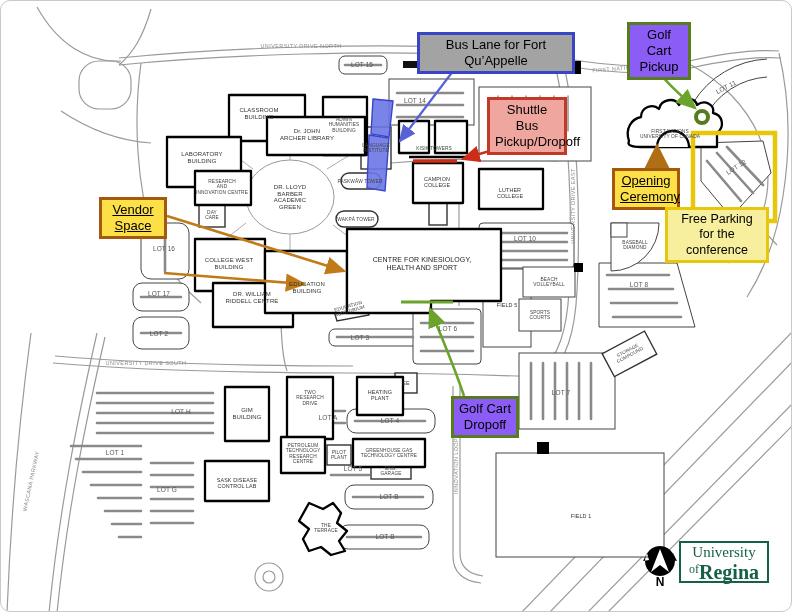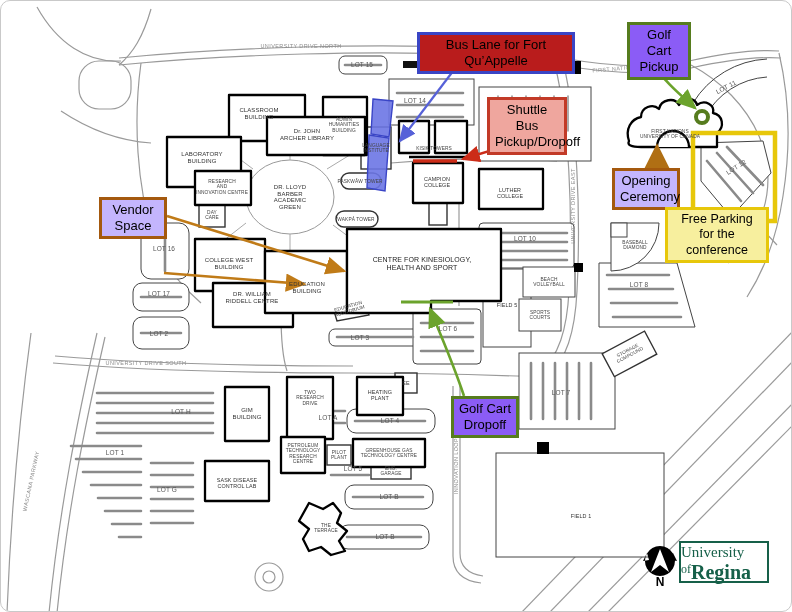--- a/index.html
+++ b/index.html
@@ -9,27 +9,27 @@
   .t{position:absolute;transform:translate(-50%,-50%);text-align:center;white-space:pre-line;
      color:#3a3a3a;line-height:1.12;letter-spacing:.1px;}
   .rd{font-size:5.5px;color:#8d8d8d;letter-spacing:.4px;}
   .lot{font-size:6.5px;color:#555;}
   .b{font-size:6px;color:#333;}
   .sm{font-size:4.8px;color:#444;}
   .md{font-size:5.4px;color:#333;}
   .lg{font-size:7px;color:#222;}
   .co{position:absolute;text-align:center;white-space:pre-line;font-size:13px;line-height:1.22;
       padding:2px 5px;border:3px solid;color:#000;box-sizing:border-box;}
-  .co.blue{background:#b91c1c;border-color:#3a45c5;}
+  .co.blue{background:#a3a3a3;border-color:#3a45c5;}
   .co.red{background:#efa69e;border-color:#c23a27;}
   .co.green{background:#8b5cf6;border-color:#567c1e;}
-  .co.brown{background:#c4b5fd;border-color:#a4590e;}
+  .co.brown{background:#fde047;border-color:#a4590e;text-decoration:underline;}
   .co.yellow{background:#f7ef9e;border-color:#e7c70a;}
   .logo{position:absolute;left:678px;top:540px;width:90px;height:42px;border:2.5px solid #166049;
-        background:#fff;text-align:left;color:#166049;font-family:"Liberation Serif",serif;box-sizing:border-box;}
+        background:#fff;text-align:center;color:#166049;font-family:"Liberation Serif",serif;box-sizing:border-box;}
   .logo .l1{display:block;font-size:15px;line-height:16px;margin-top:1px;}
   .logo .l2{display:block;font-size:20px;line-height:19px;font-weight:bold;}
   .logo .of{font-size:12px;vertical-align:6px;font-weight:normal;}
   .compassN{position:absolute;left:659px;top:581px;transform:translate(-50%,-50%);
             font-size:12px;font-weight:bold;color:#000;}
 </style>
 </head>
 <body>
 
 <div class="page">

